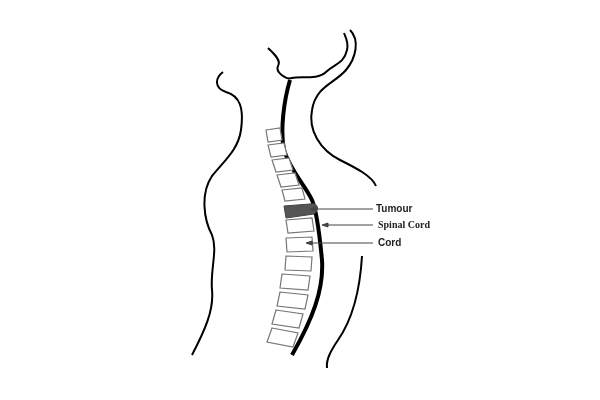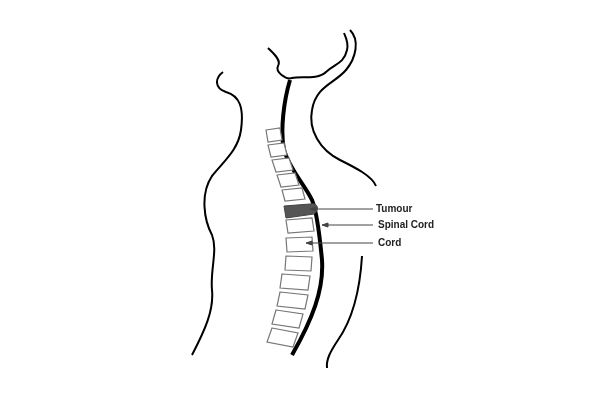--- a/index.html
+++ b/index.html
@@ -42,14 +42,14 @@
     <line x1="312" y1="209" x2="373" y2="209"></line>
     <polygon points="310,209 316,207 316,211"></polygon>
     <line x1="324" y1="225" x2="373" y2="225"></line>
     <polygon points="322,225 328,223 328,227"></polygon>
     <line x1="308" y1="243" x2="373" y2="243"></line>
     <polygon points="306,243 312,241 312,245"></polygon>
   </g>
 </svg>
 
 <div class="label" style="left:376px; top:203px;">Tumour</div>
-<div class="label" style="left:378px; top:219px;">Spinal Cord</div>
+<div class="label" style="left:378px; top:219px;font-family:Liberation Serif, serif;">Spinal Cord</div>
 <div class="label" style="left:378px; top:237px;">Cord</div>
 
 </body></html>

